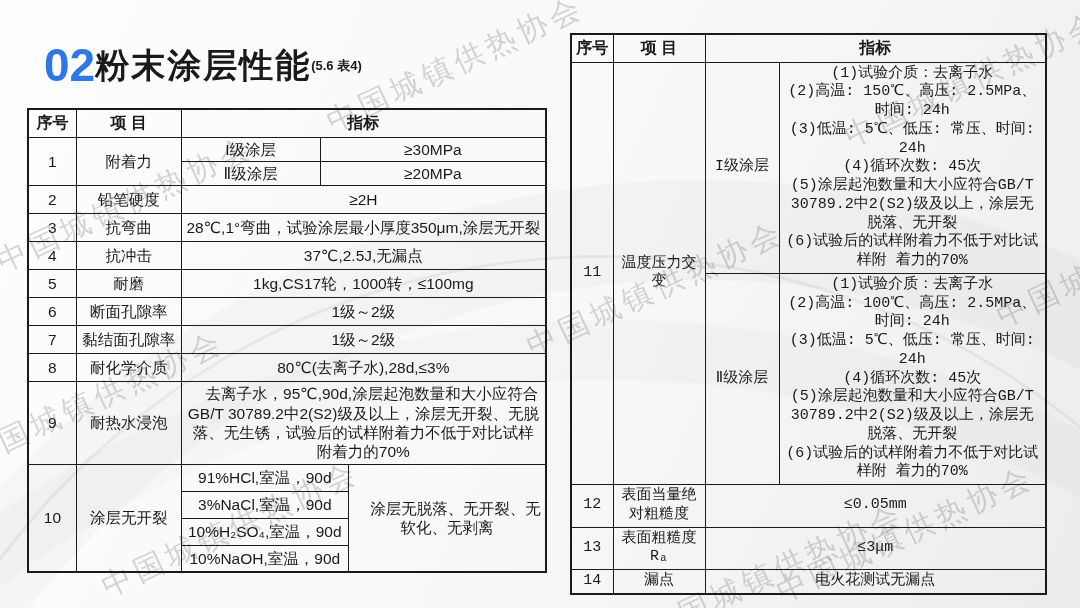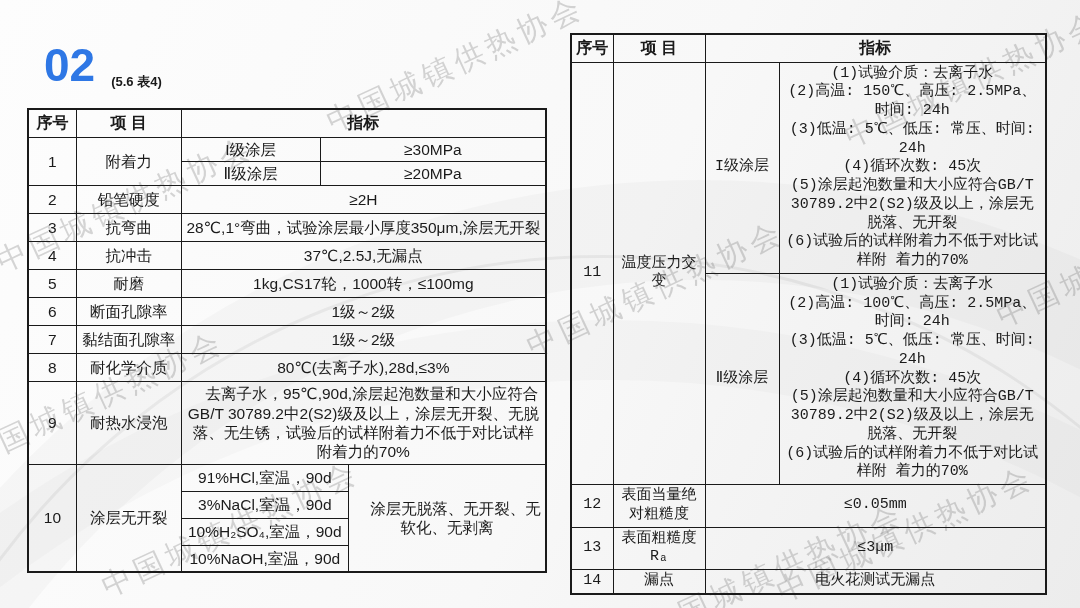--- a/index.html
+++ b/index.html
@@ -8,21 +8,21 @@
          background:linear-gradient(115deg,#fdfdfd 0%,#f8f8f8 55%,#ececec 100%);color:#1a1a1a;}
   
   .arc{position:absolute;border-radius:50%;pointer-events:none;}
   .arc1{width:1700px;height:1700px;border:100px solid rgba(0,0,0,0.025);left:-250px;top:180px;}
   .arc2{width:1500px;height:1500px;border:3px solid rgba(0,0,0,0.05);left:-150px;top:255px;}
   .arc3{width:2000px;height:2000px;border:60px solid rgba(0,0,0,0.02);left:-450px;top:320px;}
   
   .wm{position:absolute;font-size:30px;letter-spacing:5px;white-space:nowrap;
       color:rgba(120,120,120,0.30);transform:rotate(-25deg);transform-origin:0 0;z-index:1;}
   
-  .titlebar{position:absolute;left:44px;top:42px;display:flex;align-items:flex-end;gap:16px;z-index:3;}
+  .titlebar{position:absolute;left:44px;top:42px;display:flex;align-items:center;z-index:3;}
   .num{font-size:46px;font-weight:bold;line-height:1;}
   .ttl{font-size:34px;font-weight:bold;letter-spacing:2px;line-height:1;}
   .sub{font-size:13px;font-weight:bold;line-height:1;}
   
   table.tbl{border-collapse:collapse;table-layout:fixed;position:absolute;z-index:2;background:transparent;}
   .tbl td,.tbl th{border:1px solid #1a1a1a;text-align:center;vertical-align:middle;
                   padding:2px 4px;font-size:15.5px;line-height:1.25;overflow:hidden;}
   .tbl th{font-size:16px;font-weight:bold;}
   table.lt{left:27px;top:108px;width:520px;border:2px solid #1a1a1a;}
   table.rt{left:570px;top:33px;width:477px;border:2px solid #1a1a1a;}
@@ -51,20 +51,21 @@
   <div class="wm" style="left:838px;top:120px">中国城镇供热协会</div>
   <div class="wm" style="left:-40px;top:440px">中国城镇供热协会</div>
   <div class="wm" style="left:95px;top:570px">中国城镇供热协会</div>
   <div class="wm" style="left:520px;top:330px">中国城镇供热协会</div>
   <div class="wm" style="left:640px;top:612px">中国城镇供热协会</div>
   <div class="wm" style="left:770px;top:575px">中国城镇供热协会</div>
   <div class="wm" style="left:990px;top:300px">中国城镇供热协会</div>
 
   <div class="titlebar">
     <span class="num" style="color: rgb(46, 119, 229);">02</span>
+    <span class="ttl">粉末涂层性能</span>
     <span class="sub">(5.6 表4)</span>
   </div>
 
   <table class="tbl lt">
     <colgroup>
         <col style="width:48px">
         <col style="width:104px">
         <col style="width:138px">
         <col style="width:28px">
         <col style="width:196px">

